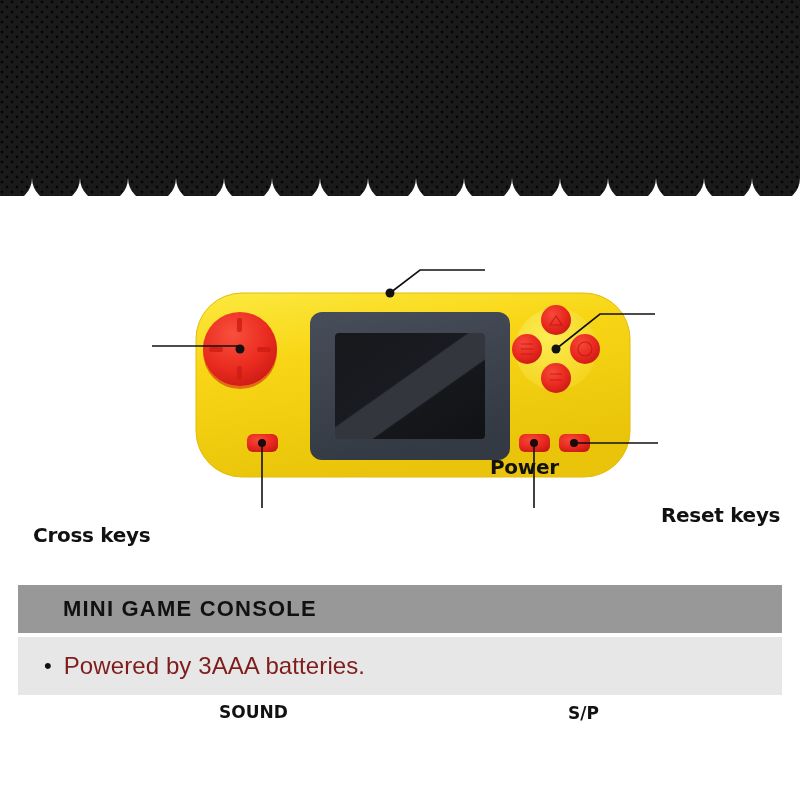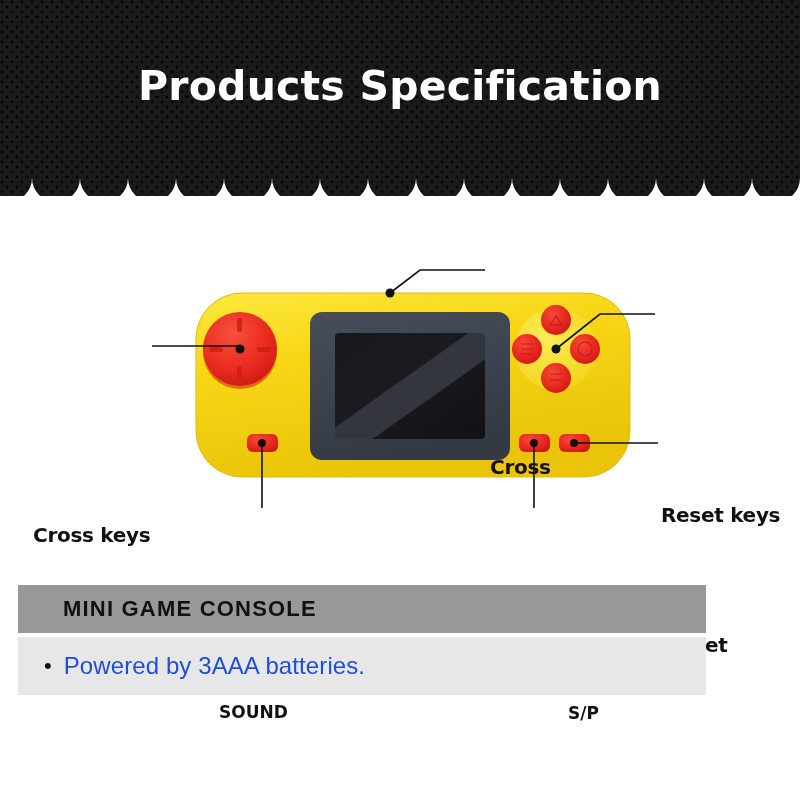--- a/index.html
+++ b/index.html
@@ -66,21 +66,21 @@
   .lbl-game   { left: 661px; top: 307px; }
   .lbl-reset  { left: 665px; top: 437px; }
   .lbl-sound  { left: 219px; top: 506px; }
   .lbl-sp     { left: 524px; top: 507px; margin-left: 44px; }
 
   
   .spec-block {
     position: absolute;
     left: 18px;
     top: 585px;
-    width: 688px;
+    width: 764px;
   }
   .spec-header {
     height: 48px;
     background: #989898;
     display: flex;
     align-items: center;
     padding-left: 45px;
     box-sizing: border-box;
   }
   .spec-header-text {
@@ -100,21 +100,21 @@
     box-sizing: border-box;
   }
   .spec-bullet {
     color: #111111;
     font-size: 22px;
     line-height: 1;
     margin-right: 12px;
     font-family: "Liberation Sans", sans-serif;
   }
   .spec-row-text {
-    color: #1d4ed8;
+    color: #7f1d1d;
     font-family: "Liberation Sans", sans-serif;
     font-size: 24px;
     letter-spacing: 0.1px;
   }
 </style>
 </head>
 <body>
 
 <div class="header">
   <svg width="0" height="0" style="position:absolute">
@@ -127,21 +127,20 @@
   <svg class="header-wave" width="800" height="196" style="position:absolute;left:0;top:0">
     <defs>
       <pattern id="dots" width="10" height="10" patternUnits="userSpaceOnUse">
         <rect width="10" height="10" fill="#1a1a1a"></rect>
         <circle cx="2" cy="2" r="1.4" fill="#050505"></circle>
         <circle cx="7" cy="7" r="1.4" fill="#050505"></circle>
       </pattern>
     </defs>
     <path id="headerShape" fill="url(#dots)" d="M0,0 H800 V178 A24,24 0 0 1 752,178 A24,24 0 0 1 704,178 A24,24 0 0 1 656,178 A24,24 0 0 1 608,178 A24,24 0 0 1 560,178 A24,24 0 0 1 512,178 A24,24 0 0 1 464,178 A24,24 0 0 1 416,178 A24,24 0 0 1 368,178 A24,24 0 0 1 320,178 A24,24 0 0 1 272,178 A24,24 0 0 1 224,178 A24,24 0 0 1 176,178 A24,24 0 0 1 128,178 A24,24 0 0 1 80,178 A24,24 0 0 1 32,178 A24,24 0 0 1 -16,178 Z"></path>
   </svg>
-  <div class="header-title">Products Specification</div>
 </div>
 
 <div class="product-area">
 
   <svg class="diagram-svg" viewBox="0 0 800 380">
     <defs>
       <linearGradient id="bodyGrad" x1="0" y1="0" x2="0.35" y2="1">
         <stop offset="0%" stop-color="#fce93f"></stop>
         <stop offset="38%" stop-color="#f8d616"></stop>
         <stop offset="100%" stop-color="#e9c40a"></stop>
@@ -232,21 +231,21 @@
       <path d="M534 247 V312"></path>
     </g>
     <g fill="#111111">
       <circle cx="240" cy="153" r="4.5"></circle>
       <circle cx="390" cy="97" r="4.5"></circle>
       <circle cx="556" cy="153" r="4.5"></circle>
     </g>
   </svg>
 
   <div class="callout-label lbl-rounded lbl-cross">Cross keys</div>
-  <div class="callout-label lbl-rounded lbl-power">Cross</div>
+  <div class="callout-label lbl-rounded lbl-power">Power</div>
   <div class="callout-label lbl-rounded lbl-game">Reset keys</div>
   <div class="callout-label lbl-rounded lbl-reset">Reset</div>
   <div class="callout-label lbl-plain lbl-sound">SOUND</div>
   <div class="callout-label lbl-plain lbl-sp">S/P</div>
 </div>
 
 <div class="spec-block">
   <div class="spec-header">
     <span class="spec-header-text">MINI GAME CONSOLE</span>
   </div>

